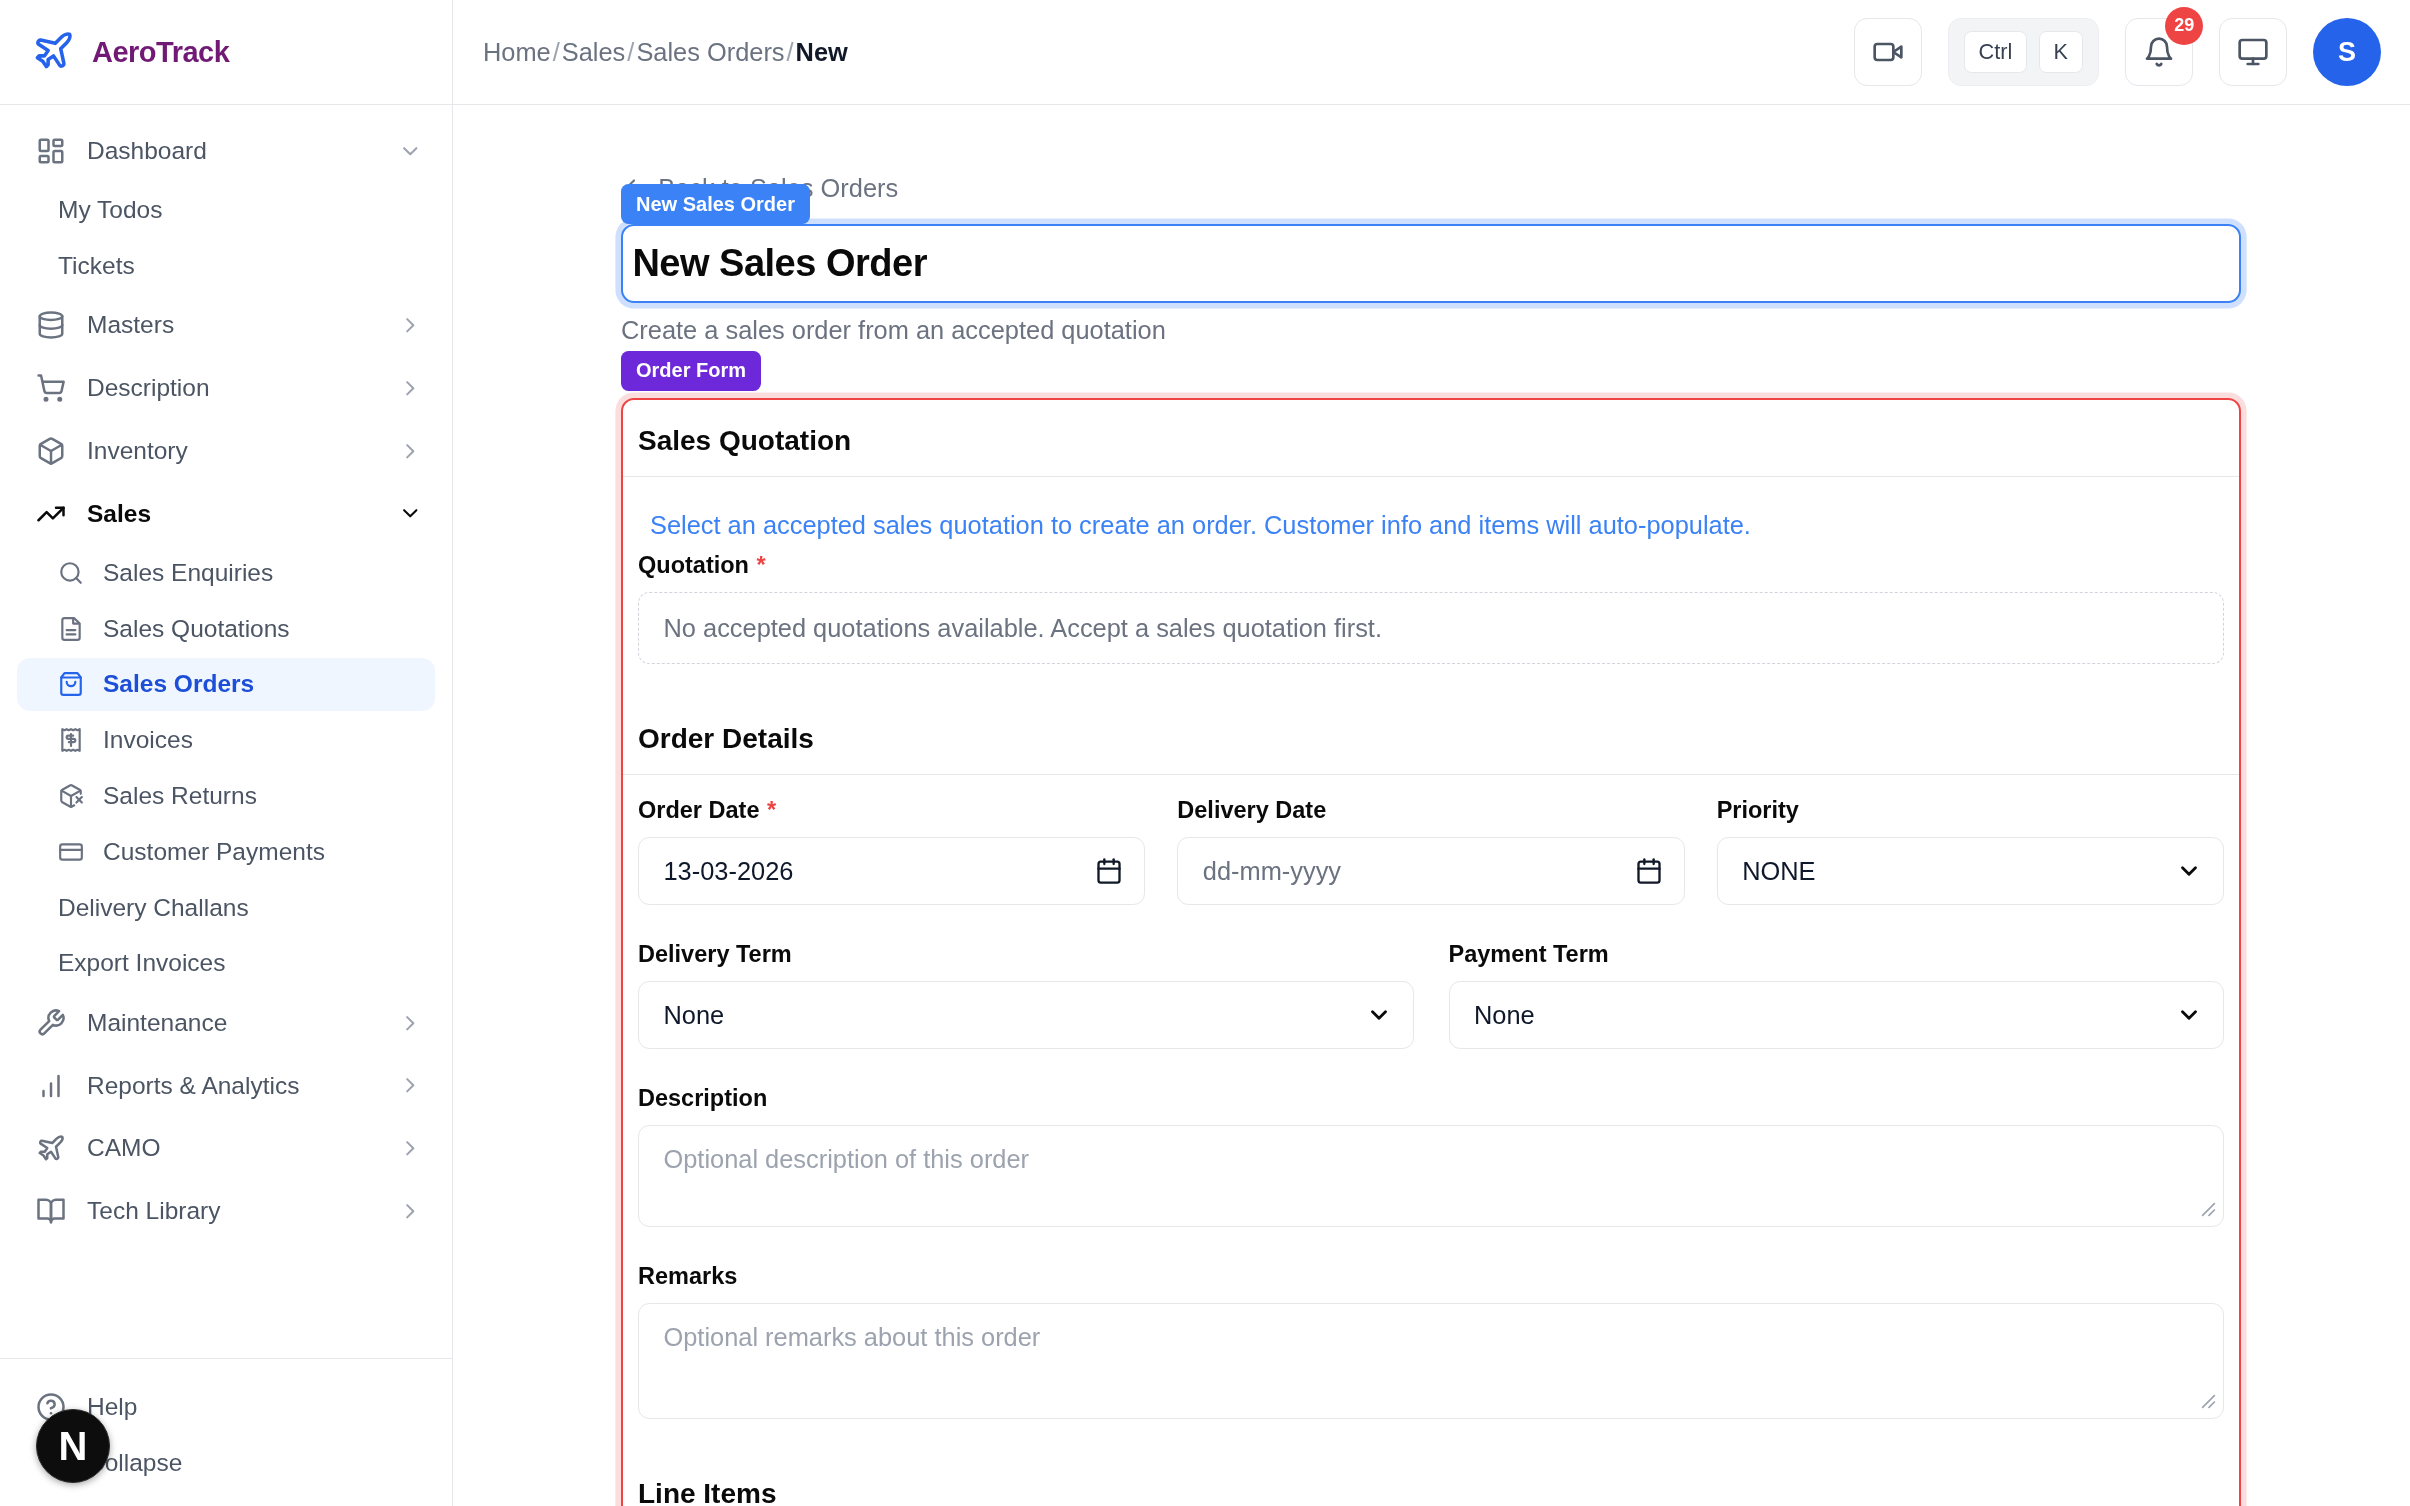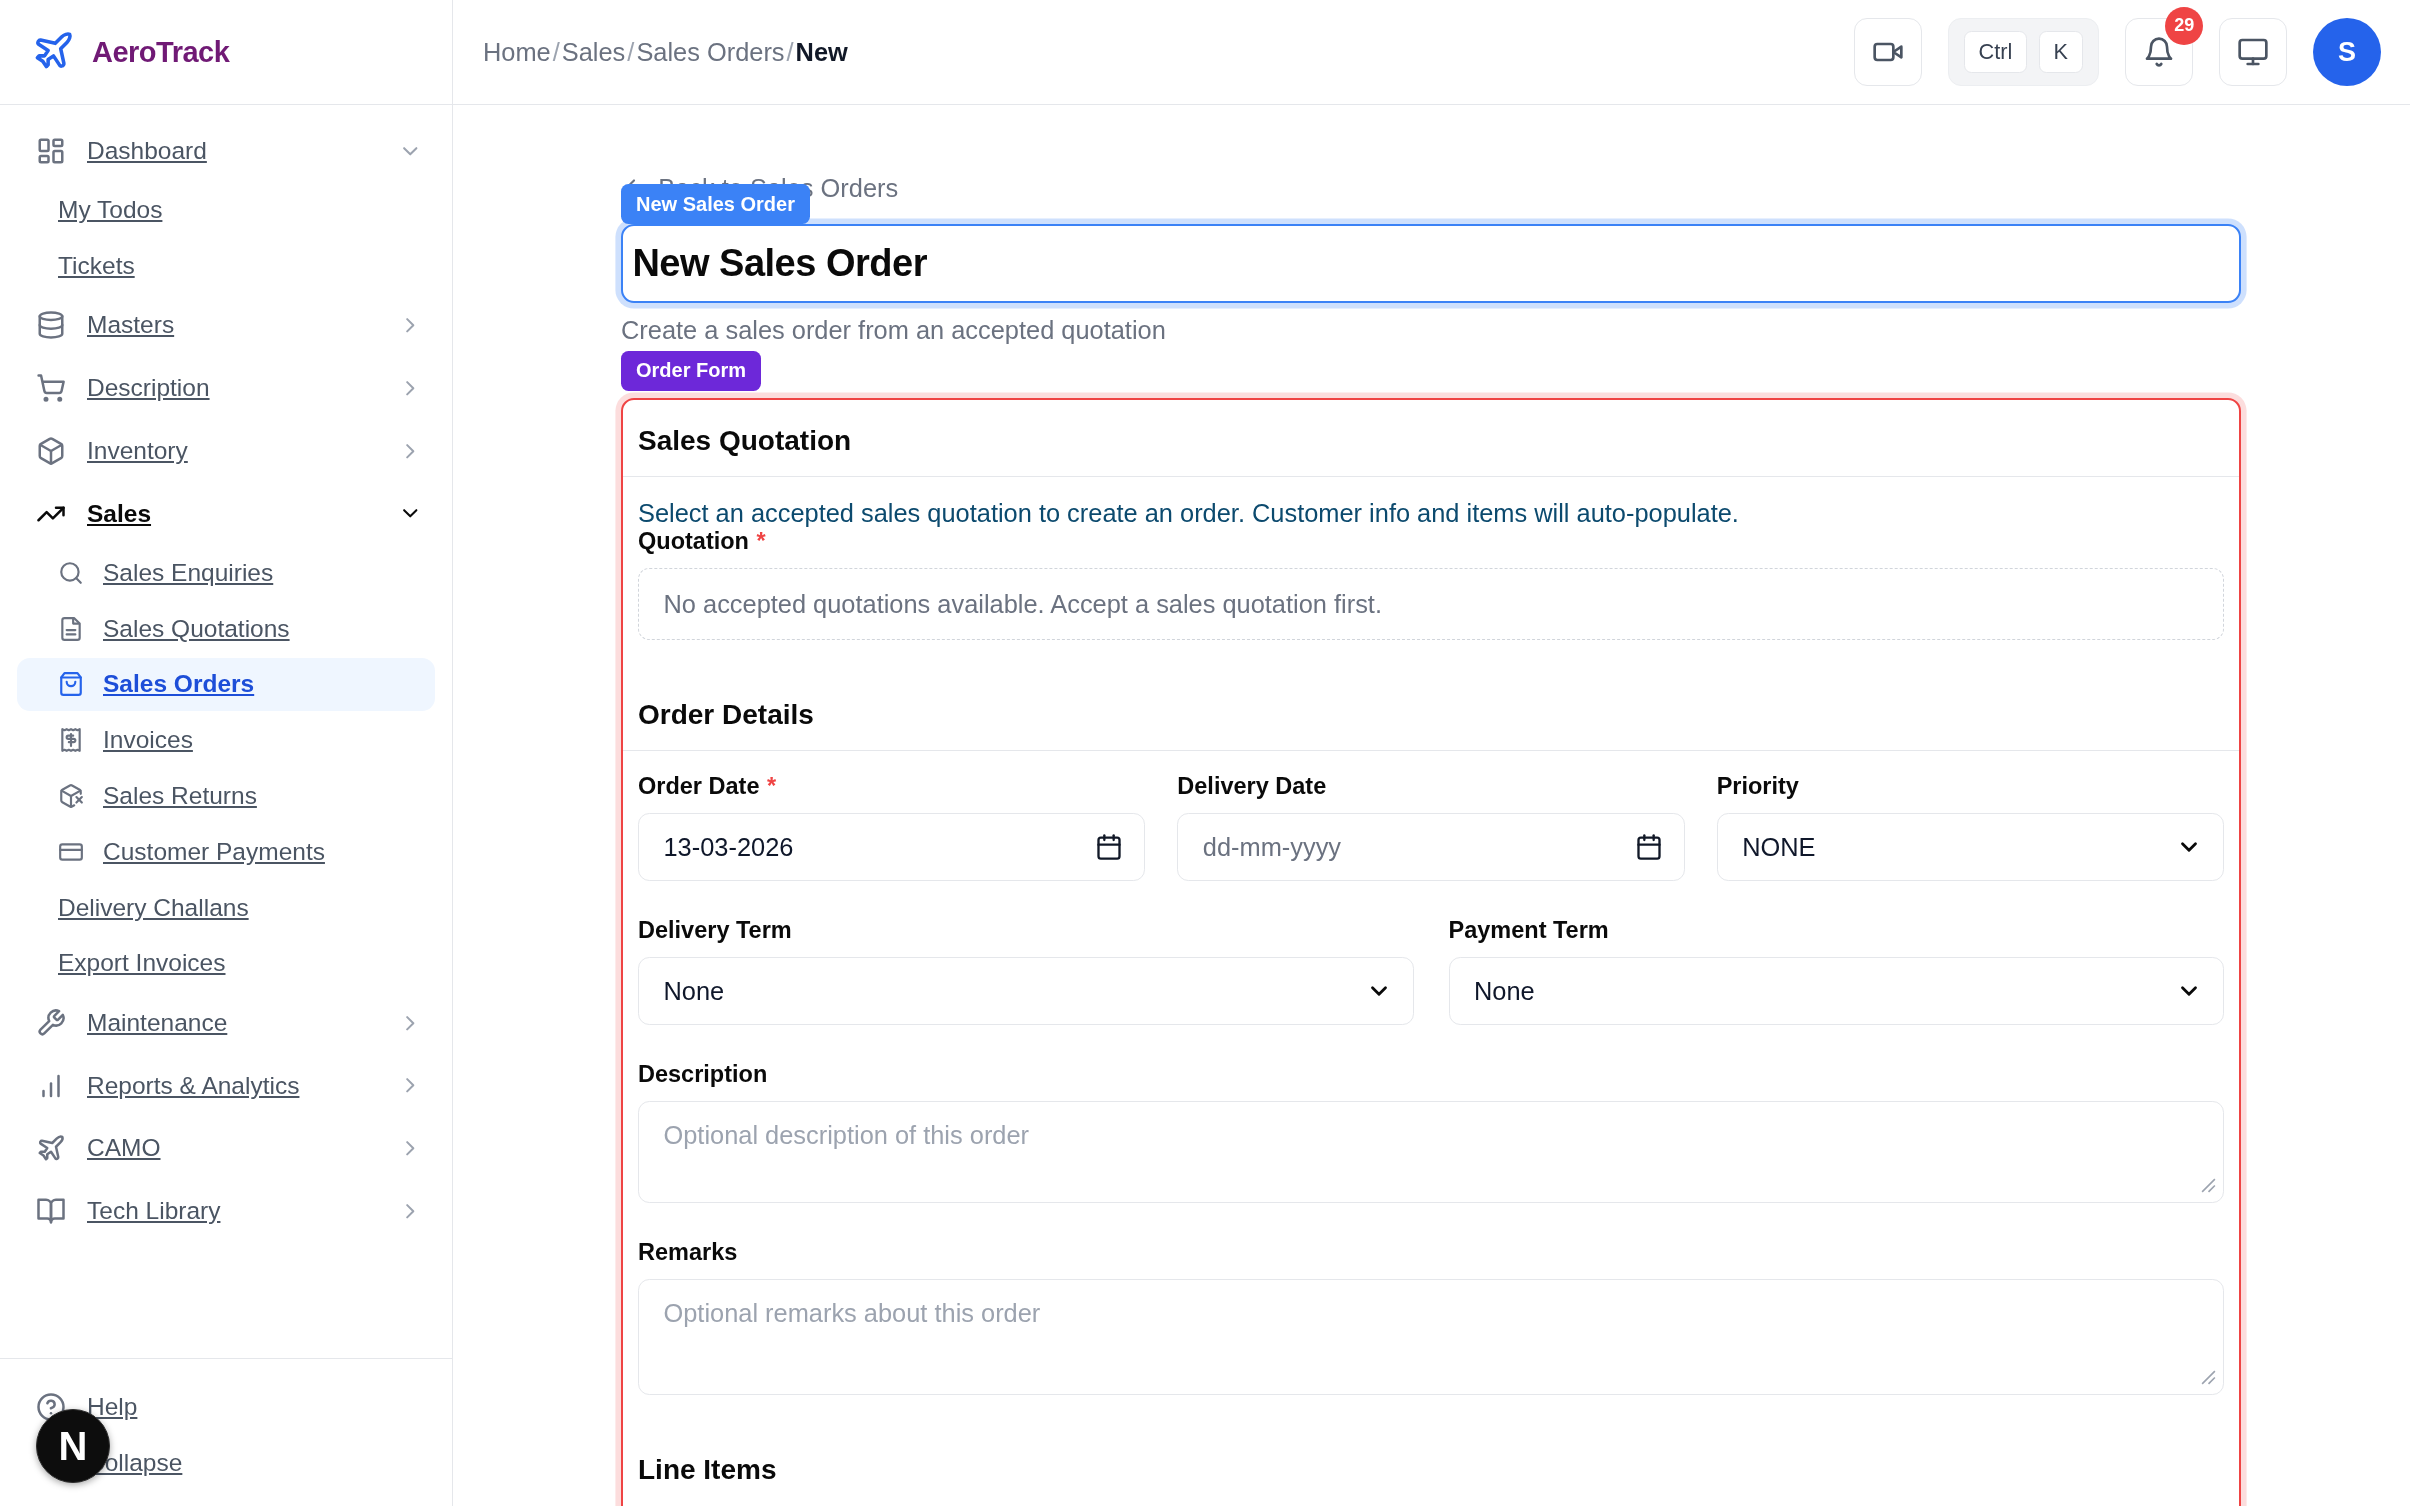--- a/index.html
+++ b/index.html
@@ -5,21 +5,21 @@
   html,body{margin:0;padding:0;width:2411px;height:1507px;overflow:hidden;background:#fff;
     font-family:"Liberation Sans",sans-serif;color:#111827;-webkit-font-smoothing:antialiased;}
   .app{display:flex;width:2411px;height:1507px;}
 
   
   .sidebar{width:452px;min-width:452px;border-right:0.9px solid #e5e7eb;display:flex;flex-direction:column;position:relative;background:#fff;}
   .logo-row{height:104px;min-height:104px;border-bottom:0.9px solid #e5e7eb;display:flex;align-items:center;padding:0 32px;gap:17px;}
   .brand-name{font-size:29px;font-weight:800;letter-spacing:-0.5px;color:#701a75;}
   .nav{flex:1;padding-top:13px;overflow:hidden;}
   .nav-item{display:flex;align-items:center;height:60px;margin:2.8px 17px;padding:0 13px 0 19px;
-    color:#4b5563;font-size:24.5px;gap:21px;border-radius:13px;cursor:pointer;text-decoration:underline;}
+    color:#4b5563;font-size:24.5px;gap:21px;border-radius:13px;cursor:pointer;}
   .nav-item .ic{display:flex;color:#6b7280;}
   .nav-item .chev{margin-left:auto;color:#9ca3af;display:flex;}
   .nav-sub{height:53px;padding-left:41px;gap:19px;}
   .nav-parent-active{color:#0a0a0a;font-weight:700;}
   .nav-parent-active .ic,.nav-parent-active .chev{color:#0a0a0a;}
   .nav-active{background:#eff6ff;color:#1d4ed8;font-weight:700;}
   .nav-active .ic{color:#2563eb;}
   .side-footer{border-top:0.9px solid #e5e7eb;padding:19px 0 15px;}
   .dev-badge{position:absolute;left:36px;top:1409px;width:72px;height:72px;border-radius:50%;
     background:#0d0d0d;border:0.9px solid #2e2e2e;color:#fff;display:flex;align-items:center;justify-content:center;
@@ -52,21 +52,21 @@
   .anno-red{background:#6d28d9;margin-top:5.6px;}
   .title-box{margin-top:19px;height:79px;box-sizing:border-box;border:2.8px solid #3b82f6;border-radius:13px;
     background:#fff;display:flex;align-items:center;padding:0 9.4px;box-shadow:0 0 0 5.6px rgba(59,130,246,.25);}
   .page-title{margin:0;font-size:38px;font-weight:700;color:#0a0a0a;letter-spacing:-0.5px;}
   .subtitle{margin:13px 0 0 0;font-size:25.4px;color:#6b7280;}
   .form-card{margin-top:7.5px;border:2.8px solid #ef4444;border-radius:13px;background:#fff;height:1318px;
     box-sizing:border-box;box-shadow:0 0 0 5.6px rgba(239,68,68,.18);overflow:hidden;}
   .sec-title{font-size:28px;font-weight:700;color:#0a0a0a;padding:24.5px 15px 19px;}
   .sec-divider{border-top:0.9px solid #e5e7eb;}
   .sec-body{padding:22.6px 15px 34px;}
-  .sec-desc{margin:0;font-size:25.4px;color:#0c4a6e;}
+  .sec-desc{margin:12px;font-size:25.4px;color:#3b82f6;}
   .flabel{display:flex;gap:7.5px;font-size:23.5px;font-weight:700;color:#0a0a0a;margin-bottom:13px;}
   .req{color:#ef4444;font-weight:700;}
   .empty-box{margin-top:3.8px;border:1.9px dashed #d1d5db;border-radius:11.3px;height:72px;box-sizing:border-box;
     display:flex;align-items:center;padding:0 24.5px;color:#6b7280;font-size:25.4px;}
   .q-label{}
   .fgrid3{display:grid;grid-template-columns:repeat(3,1fr);column-gap:32px;}
   .fgrid2{display:grid;grid-template-columns:repeat(2,1fr);column-gap:35px;margin-top:36px;}
   .field-full{margin-top:36px;}
   .input{height:68px;box-sizing:border-box;border:1.9px solid #e5e7eb;border-radius:11.3px;background:#fff;
     display:flex;align-items:center;justify-content:space-between;padding:0 21px 0 24.5px;font-size:25.4px;color:#0f172a;cursor:pointer;}

